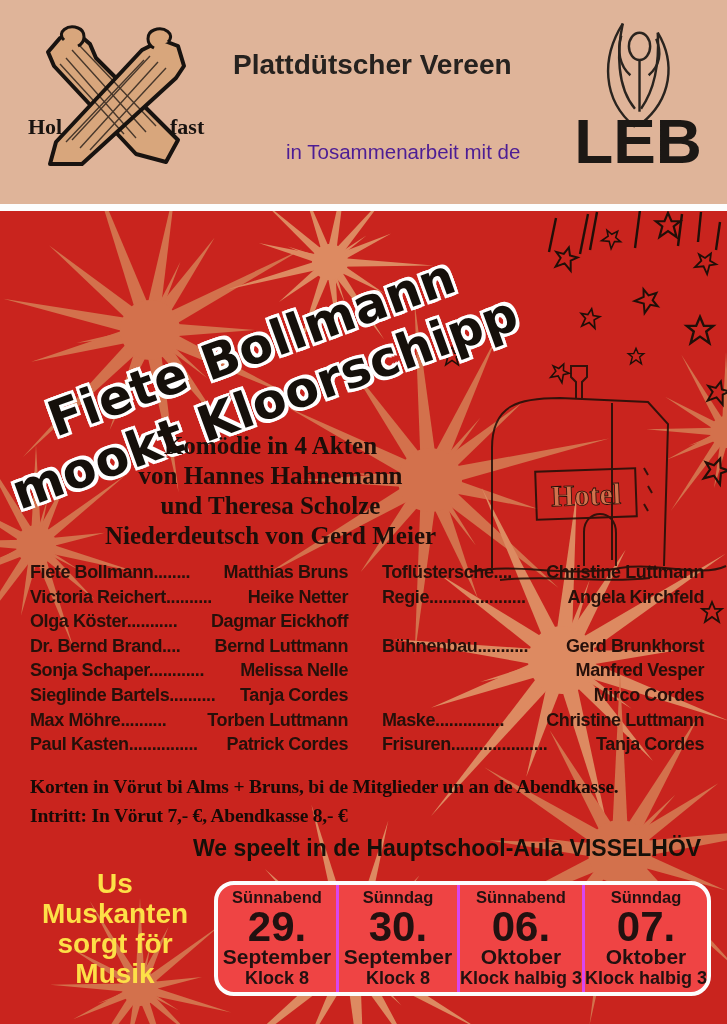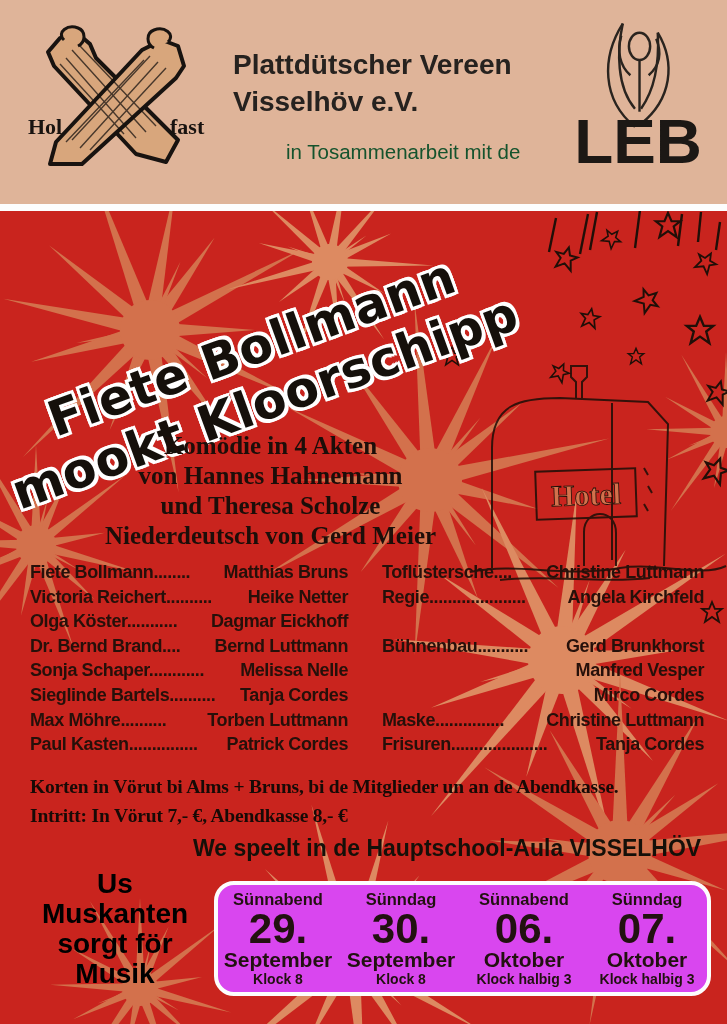--- a/index.html
+++ b/index.html
@@ -3,21 +3,21 @@
 <meta charset="utf-8">
 <style>
   html,body{margin:0;padding:0;background:#555;}
   .page{position:relative;width:727px;height:1024px;overflow:hidden;
         background:#c9241e;font-family:"Liberation Sans",sans-serif;margin:0 auto;}
 
   
   .header{position:absolute;top:0;left:0;width:727px;height:204px;background:#dfb499;z-index:6;}
   .white-strip{position:absolute;top:204px;left:0;width:727px;height:7px;background:#fdfdfd;z-index:6;}
   .org{position:absolute;left:233px;top:46px;font-size:28px;font-weight:bold;color:#26221f;line-height:37px;}
-  .coop{position:absolute;left:286px;top:140px;font-size:20.5px;color:#14532d;}
+  .coop{position:absolute;left:286px;top:140px;font-size:20.5px;color:#4c1d95;}
   .holfast{position:absolute;left:20px;top:22px;}
   .leb{position:absolute;left:562px;top:14px;}
   .logo-word{font-family:"Liberation Serif","DejaVu Serif",serif;font-weight:bold;}
 
   
   .deco{position:absolute;top:0;left:0;z-index:1;pointer-events:none;}
 
   
   .title1,.title2{position:absolute;font-weight:bold;color:#15100b;white-space:nowrap;
      transform-origin:left center;z-index:3;font-size:49px;letter-spacing:1px;
@@ -38,31 +38,31 @@
   .cast.right{left:382px;width:322px;text-align:right;}
   .cast-row{display:flex;justify-content:space-between;min-height:24.6px;white-space:nowrap;}
 
   .tickets{position:absolute;left:30px;top:772px;z-index:3;
      font-family:"Liberation Serif","DejaVu Serif",serif;font-weight:bold;font-size:19.5px;
      line-height:1.5;color:#170a06;letter-spacing:-0.2px;}
 
   .venue{position:absolute;left:193px;top:835px;z-index:3;font-weight:bold;font-size:23px;color:#151009;}
 
   .music{position:absolute;left:20px;top:869px;width:190px;z-index:3;text-align:center;
-     font-weight:bold;font-size:28px;line-height:1.07;color:#000000;}
+     font-weight:bold;font-size:28px;line-height:1.07;color:#fde047;}
 
   .dates{position:absolute;left:214px;top:881px;width:497px;height:115px;z-index:3;
-     background:#d946ef;border:4px solid #fdfdfd;border-radius:20px;display:flex;box-sizing:border-box;}
+     background:#ef4444;border:4px solid #fdfdfd;border-radius:20px;display:flex;box-sizing:border-box;}
   .date-card{flex:1;display:flex;flex-direction:column;align-items:center;justify-content:center;
      color:#221110;padding:2px 0;}
   .date-card + .date-card{border-left:3px solid #d946ef;}
   .d-day{font-size:16.5px;font-weight:bold;}
   .d-num{font-size:42px;font-weight:bold;line-height:0.95;}
   .d-month{font-size:21px;font-weight:bold;line-height:1.05;}
-  .d-time{font-size:14px;font-weight:bold;white-space:nowrap;}
+  .d-time{font-size:18px;font-weight:bold;white-space:nowrap;}
 </style>
 </head>
 <body>
 
 <div class="page">
 
   <div class="header">
 
     <svg class="holfast" width="192" height="152" viewBox="0 0 192 152">
       <g stroke="#181310" stroke-width="4" stroke-linejoin="round" fill="#d8a67c">
@@ -84,21 +84,20 @@
       <g stroke="#181310" stroke-width="3" fill="#d8a67c" stroke-linejoin="round">
         <path d="M44,18 C36,10 48,2 58,6 C66,9 66,20 58,24"></path>
         <path d="M148,20 C156,12 144,4 134,8 C126,11 126,22 134,26"></path>
       </g>
       <text x="8" y="112" font-size="22" class="logo-word" fill="#181310">Hol</text>
       <text x="150" y="112" font-size="22" class="logo-word" fill="#181310">fast</text>
     </svg>
 
     <div class="org">
       <div>Plattdütscher Vereen</div>
-      <div>Visselhöv e.V.</div>
     </div>
     <div class="coop">in Tosammenarbeit mit de</div>
 
     <svg class="leb" width="152" height="162" viewBox="0 0 100 106">
       <g stroke="#2a241f" stroke-width="1.6" fill="none">
         <path d="M40,6 C26,28 26,56 48,74"></path>
         <path d="M40,6 C36,24 36,48 48,62"></path>
         <path d="M63,12 C75,32 72,56 52,72"></path>
         <path d="M63,12 C64,30 62,48 52,62"></path>
         <ellipse cx="51" cy="21" rx="7" ry="9"></ellipse>

